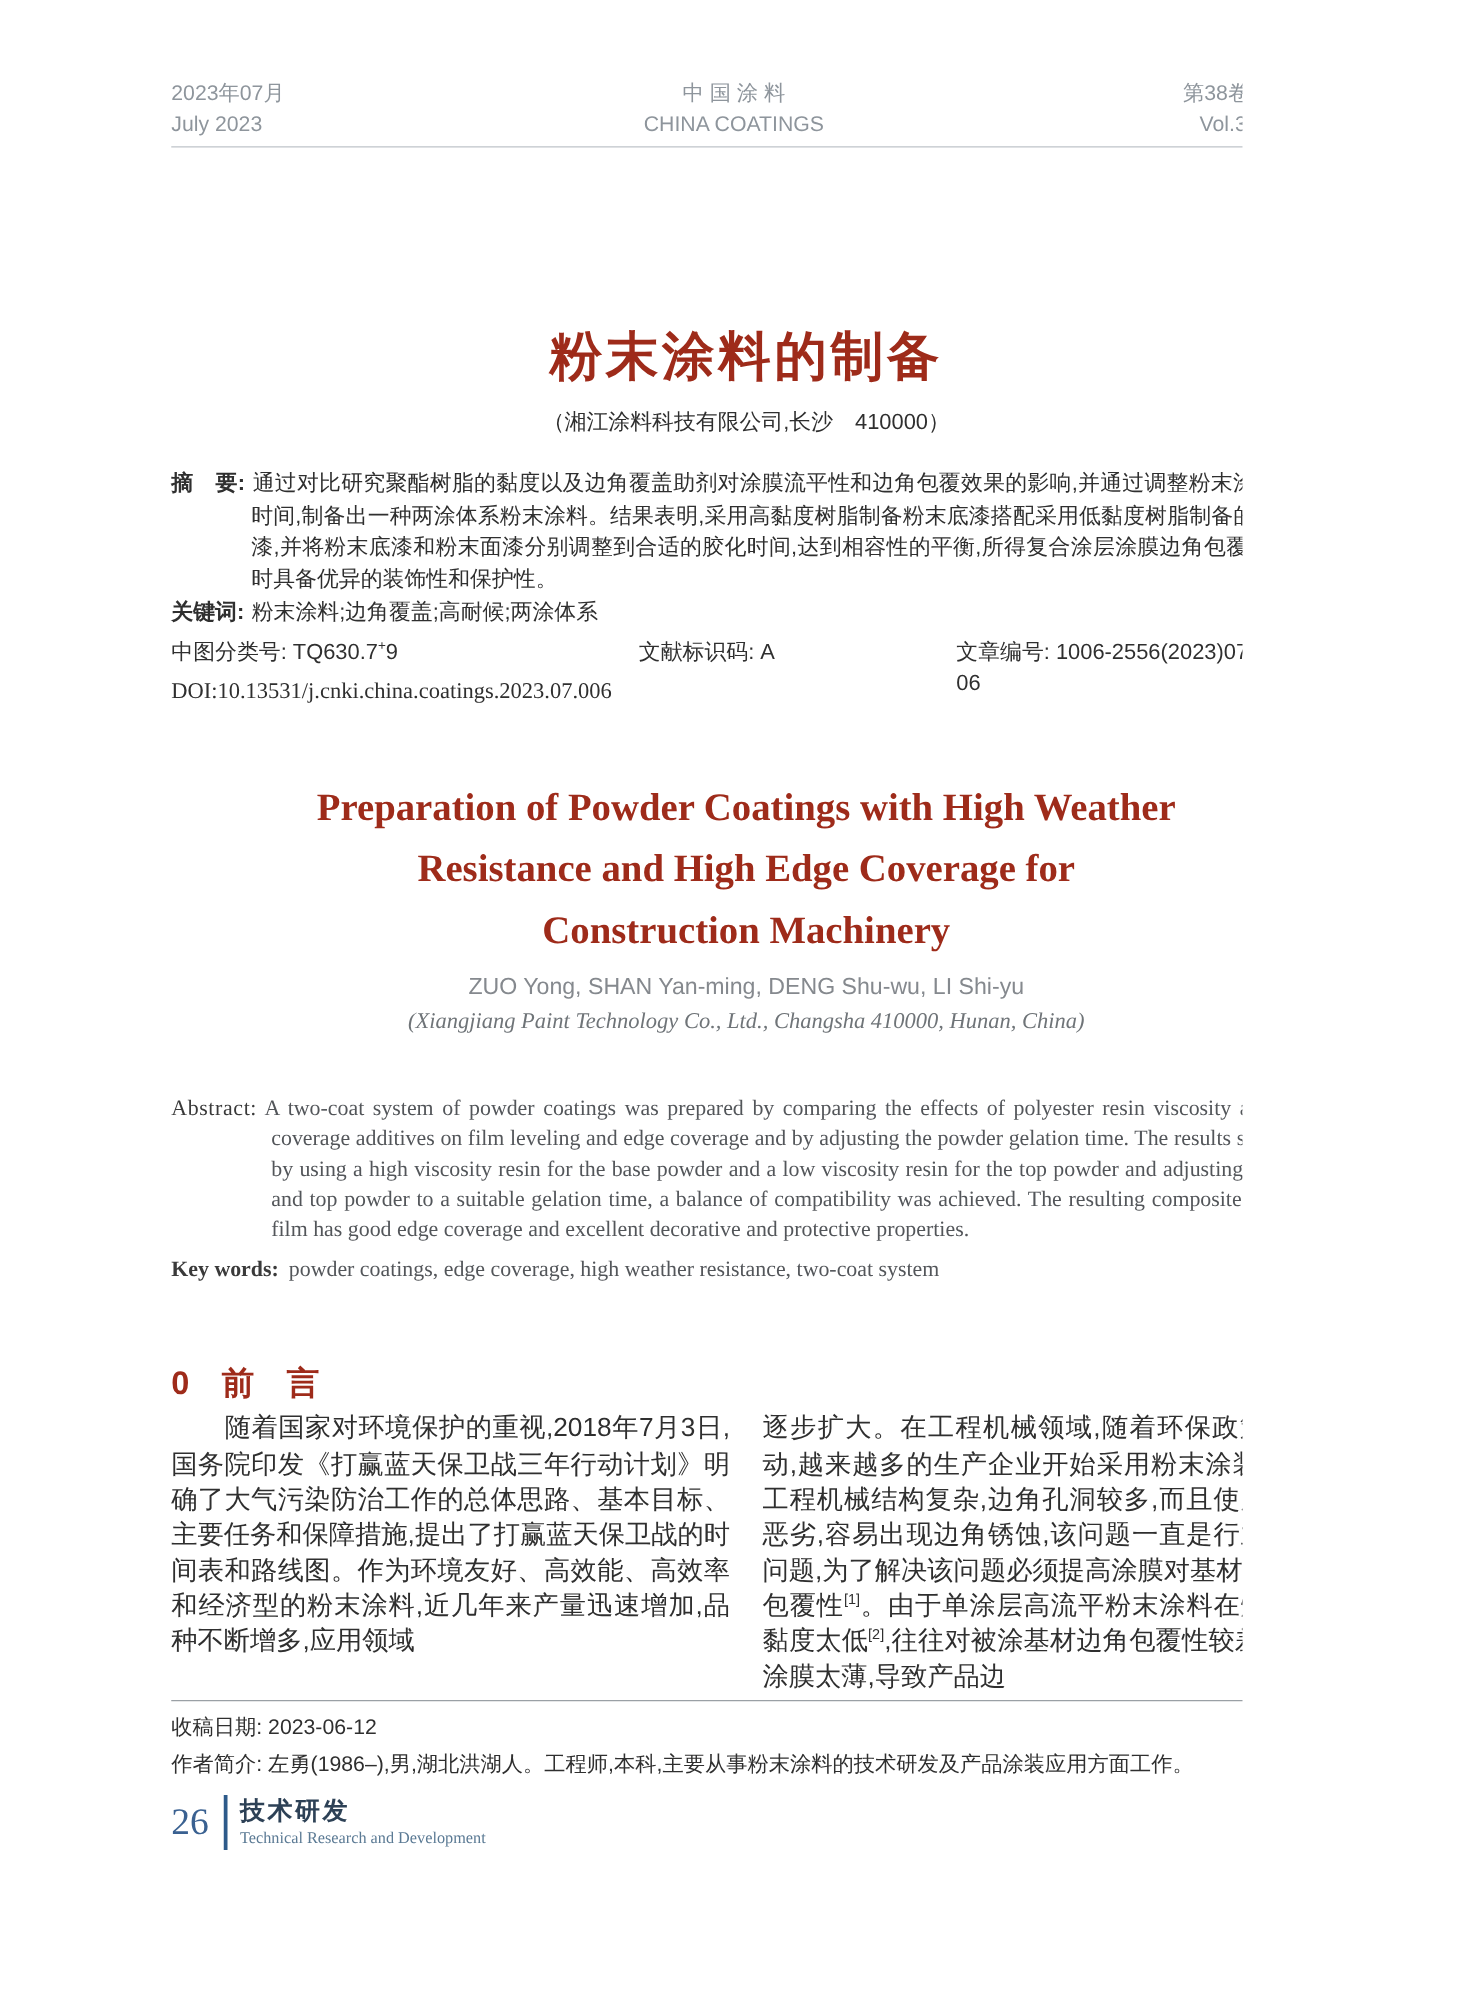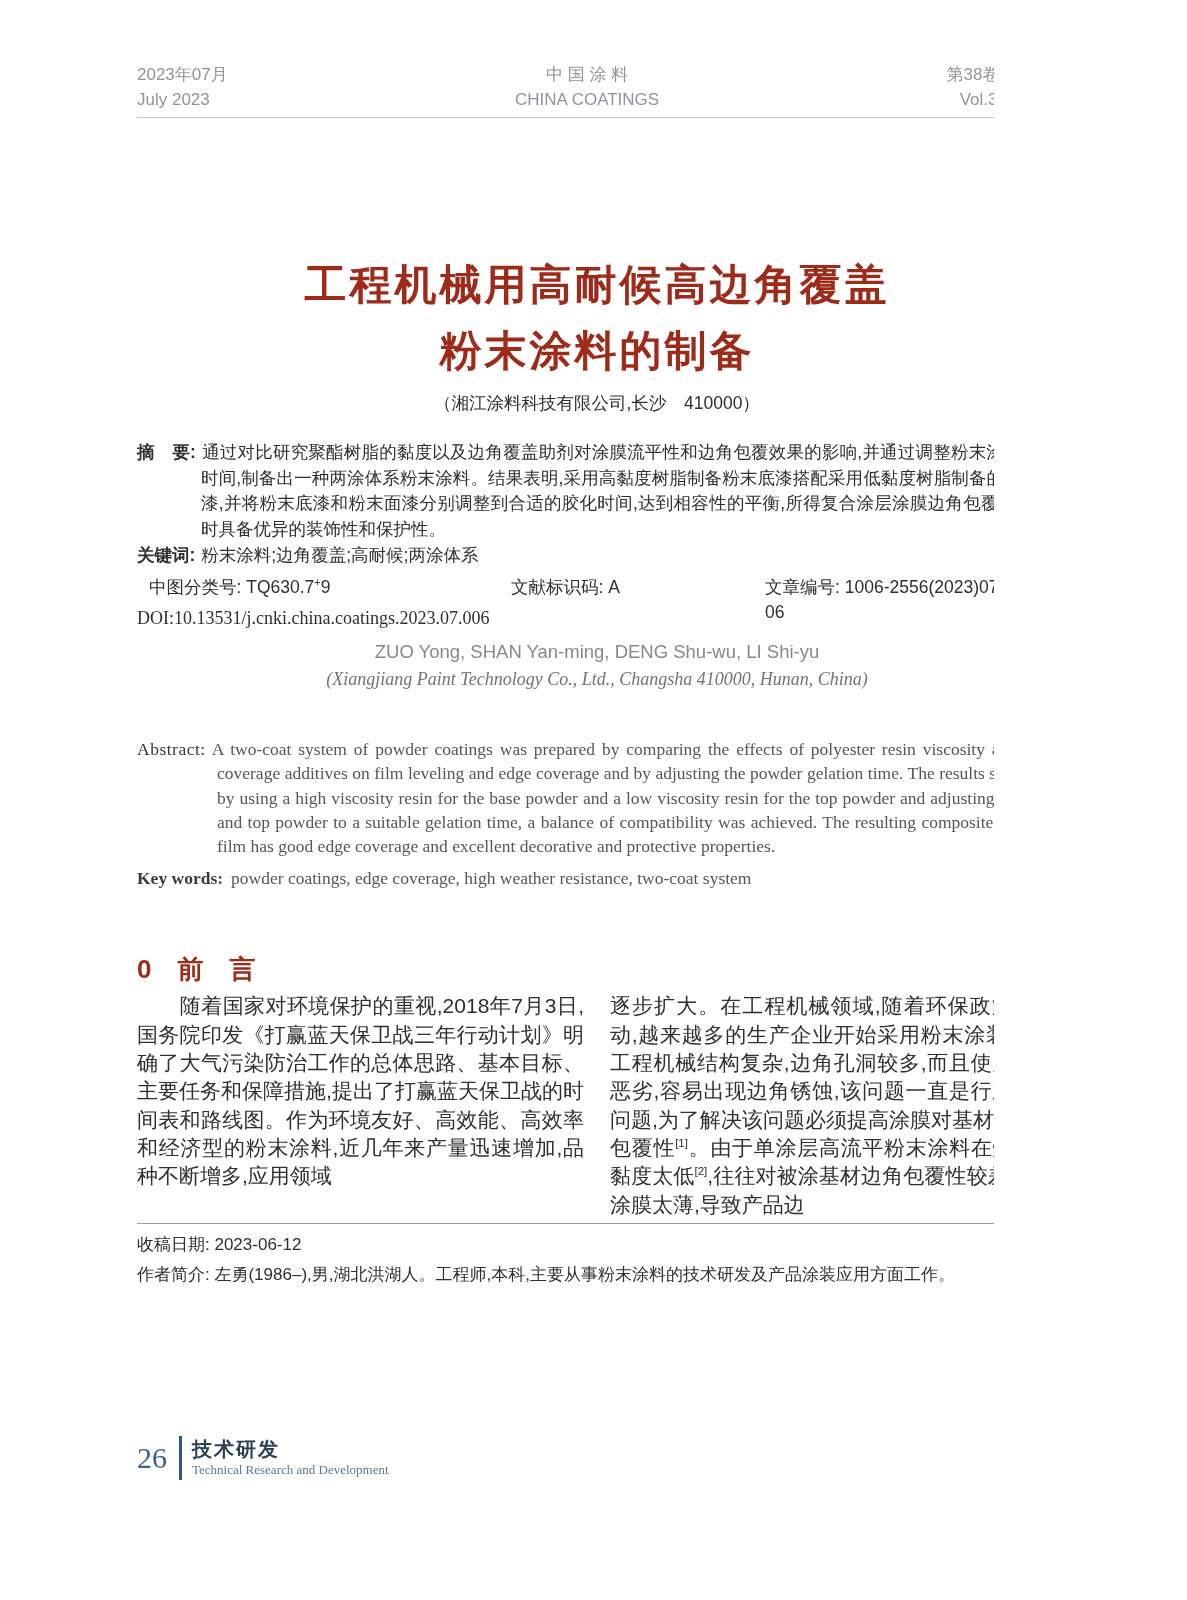--- a/index.html
+++ b/index.html
@@ -30,21 +30,21 @@
     font-size:42px;font-weight:bold;line-height:66px;letter-spacing:3px;}
   .authors-cn{margin-top:18px;text-align:center;font-size:19px;font-weight:bold;line-height:24px;letter-spacing:1px;}
   .affil-cn{margin-top:8px;text-align:center;font-size:17.5px;line-height:22px;}
   
   .abstract-cn{margin:26px 0 0 0;font-size:17.5px;line-height:25.5px;text-align:justify;
     padding-left:64px;text-indent:-64px;}
   .abstract-cn .lbl{font-weight:bold;margin-right:6px;}
   .keywords-cn{margin:1px 0 0 0;font-size:17.5px;line-height:25px;}
   .keywords-cn .lbl{font-weight:bold;margin-right:6px;}
   .meta-row{position:relative;margin-top:7px;height:25px;font-size:17.5px;line-height:25px;}
-  .meta-row .m1{position:absolute;left:12px;text-align:right;}
+  .meta-row .m1{position:absolute;left:0;text-align:right;}
   .meta-row .m2{position:absolute;left:374px;}
   .meta-row .m3{position:absolute;left:628px;}
   sup{font-size:0.62em;vertical-align:super;line-height:0;}
   .doi{margin-top:6px;font-family:"Liberation Serif","DejaVu Serif",serif;font-size:18px;line-height:25px;}
   
   .title-en{margin:56px 0 0 0;text-align:center;color:var(--accent-red);
     font-family:"Liberation Serif","DejaVu Serif",serif;font-weight:bold;
     font-size:31px;line-height:49px;}
   .authors-en{margin-top:9px;text-align:center;color:#85898e;font-size:18.5px;line-height:24px;}
   .affil-en{margin-top:4px;text-align:center;color:#6f7478;
@@ -89,38 +89,42 @@
         <div>中 国 涂 料</div>
         <div>CHINA COATINGS</div>
       </div>
       <div class="r">
         <div>第38卷 第07期</div>
         <div>Vol.38 No.07</div>
       </div>
     </div>
 
     <h1 class="title-cn">
-      <div>工程机械用高耐候高边角覆盖</div>
       <div>粉末涂料的制备</div>
     </h1>
 
     <div class="affil-cn">（湘江涂料科技有限公司,长沙　410000）</div>
 
     <p class="abstract-cn"><span class="lbl">摘　要:</span><span>通过对比研究聚酯树脂的黏度以及边角覆盖助剂对涂膜流平性和边角包覆效果的影响,并通过调整粉末涂料胶化时间,制备出一种两涂体系粉末涂料。结果表明,采用高黏度树脂制备粉末底漆搭配采用低黏度树脂制备的粉末面漆,并将粉末底漆和粉末面漆分别调整到合适的胶化时间,达到相容性的平衡,所得复合涂层涂膜边角包覆性好,同时具备优异的装饰性和保护性。</span></p>
 
     <p class="keywords-cn"><span class="lbl">关键词:</span><span>粉末涂料;边角覆盖;高耐候;两涂体系</span></p>
 
     <div class="meta-row">
       <span class="m1"><span>中图分类号: </span><span>TQ630.7</span><sup>+</sup><span>9</span></span>
       <span class="m2"><span>文献标识码: </span><span>A</span></span>
       <span class="m3"><span>文章编号: </span><span>1006-2556(2023)07-0026-06</span></span>
     </div>
 
     <div class="doi">DOI:10.13531/j.cnki.china.coatings.2023.07.006</div>
 
+    <h2 class="title-en">
+      <div>Preparation of Powder Coatings with High Weather</div>
+      <div>Resistance and High Edge Coverage for</div>
+      <div>Construction Machinery</div>
+    </h2>
 
     <div class="authors-en">ZUO Yong, SHAN Yan-ming, DENG Shu-wu, LI Shi-yu</div>
     <div class="affil-en">(Xiangjiang Paint Technology Co., Ltd., Changsha 410000, Hunan, China)</div>
 
     <p class="abstract-en"><span class="lbl">Abstract:</span><span>A two-coat system of powder coatings was prepared by comparing the effects of polyester resin viscosity and edge coverage additives on film leveling and edge coverage and by adjusting the powder gelation time. The results show that by using a high viscosity resin for the base powder and a low viscosity resin for the top powder and adjusting the base and top powder to a suitable gelation time, a balance of compatibility was achieved. The resulting composite coatings film has good edge coverage and excellent decorative and protective properties.</span></p>
 
     <p class="keywords-en"><span class="lbl">Key words:</span><span>powder coatings, edge coverage, high weather resistance, two-coat system</span></p>
 
     <h3 class="section-heading">0　前　言</h3>
 

